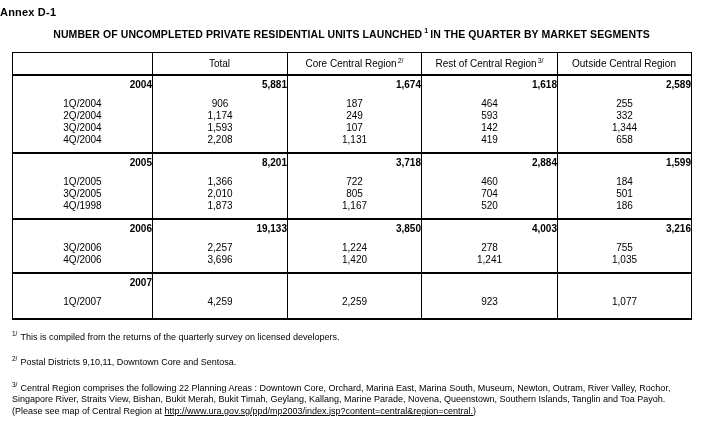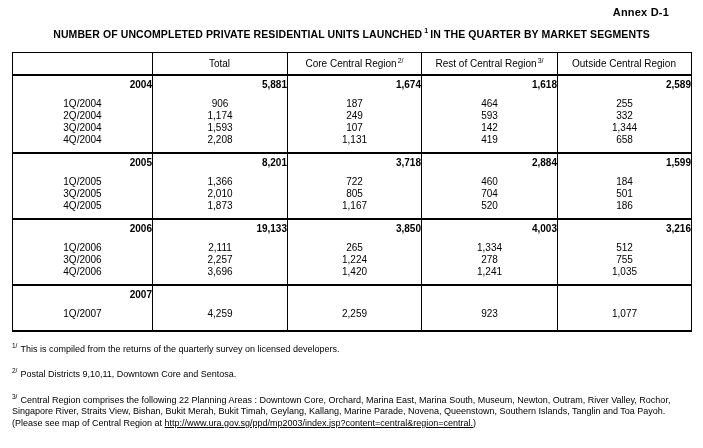--- a/index.html
+++ b/index.html
@@ -8,21 +8,21 @@
     width: 703px;
     height: 448px;
     background: #ffffff;
     overflow: hidden;
     font-family: "Liberation Sans", sans-serif;
     color: #000000;
   }
   .page { position: relative; width: 703px; height: 448px; }
 
   .annex {
-    text-align: right;
+    text-align: left;
     padding: 6px 34px 0 0;
     font-size: 11px;
     font-weight: bold;
     letter-spacing: 0.2px;
   }
   .doc-title {
     text-align: center;
     margin-top: 9px;
     font-size: 10.5px;
     font-weight: bold;
@@ -177,21 +177,21 @@
         <td>184</td>
       </tr>
       <tr class="data-row">
         <td>3Q/2005</td>
         <td>2,010</td>
         <td>805</td>
         <td>704</td>
         <td>501</td>
       </tr>
       <tr class="data-row">
-        <td>4Q/2005</td>
+        <td>4Q/1998</td>
         <td>1,873</td>
         <td>1,167</td>
         <td>520</td>
         <td>186</td>
       </tr>
       <tr class="section-pad">
           <td></td>
           <td></td>
           <td></td>
           <td></td>
@@ -208,27 +208,20 @@
         <td>3,216</td>
       </tr>
       <tr class="spacer">
           <td></td>
           <td></td>
           <td></td>
           <td></td>
           <td></td>
         </tr>
       <tr class="data-row">
-        <td>1Q/2006</td>
-        <td>2,111</td>
-        <td>265</td>
-        <td>1,334</td>
-        <td>512</td>
-      </tr>
-      <tr class="data-row">
         <td>3Q/2006</td>
         <td>2,257</td>
         <td>1,224</td>
         <td>278</td>
         <td>755</td>
       </tr>
       <tr class="data-row">
         <td>4Q/2006</td>
         <td>3,696</td>
         <td>1,420</td>

